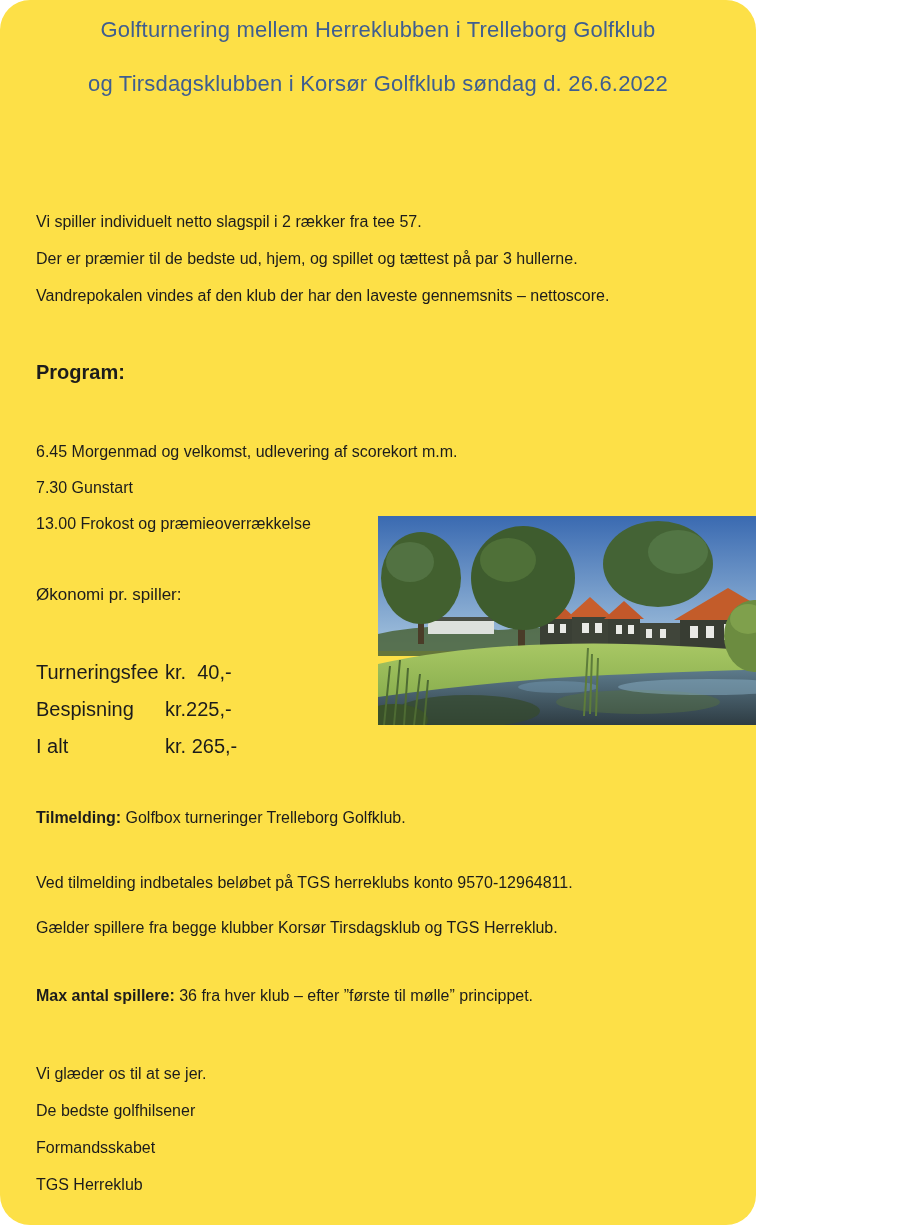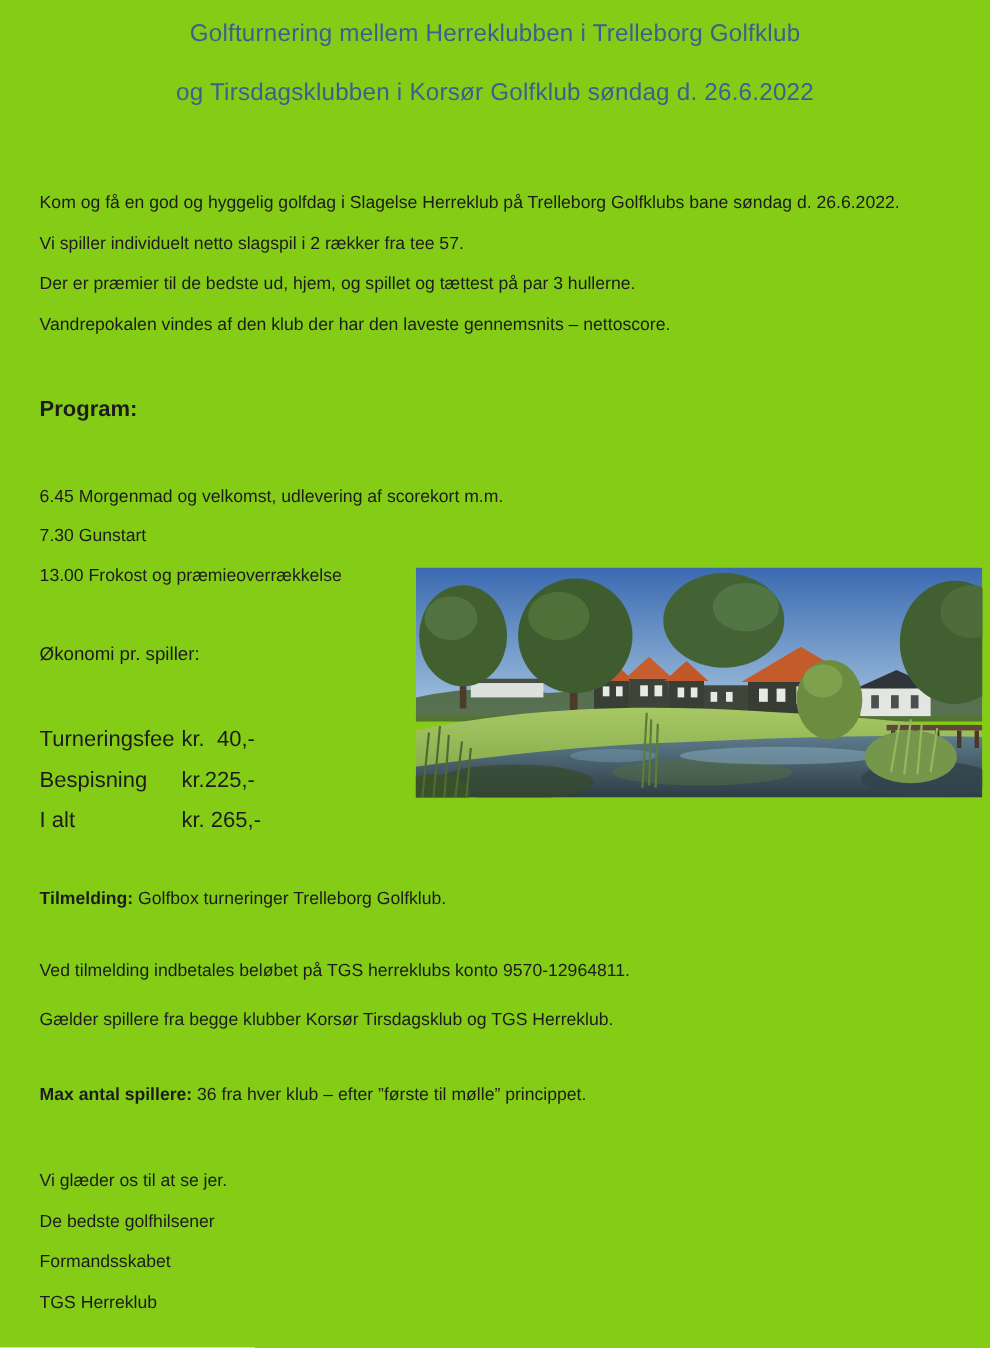--- a/index.html
+++ b/index.html
@@ -1,23 +1,24 @@
 <!DOCTYPE html>
 <html><head>
 <meta charset="utf-8">
 <style>
   html,body { margin:0; padding:0; background:#ffffff; }
   .page {
     position: relative;
-    width: 900px;
+    width: 756px;
     height: 1225px;
-    background: #84cc16;
+    background: #fde047;
     font-family: "Liberation Sans", sans-serif;
     color: #1c1c1c;
     overflow: hidden;
+    border-radius: 30px;
   }
   .abs { position: absolute; margin: 0; }
   .title-line {
     left: 36px; right: 36px;
     text-align: center;
     font-size: 22px;
     color: #3f5e90;
     letter-spacing: 0.2px;
   }
   .body-line { left: 36px; right: 20px; font-size: 16px; line-height: 1.2; }
@@ -34,21 +35,20 @@
   .photo-frame svg { display:block; width:100%; height:100%; }
 </style>
 </head>
 <body>
 
 <div class="page">
 
   <p class="abs title-line" style="top:17px">Golfturnering mellem Herreklubben i Trelleborg Golfklub</p>
   <p class="abs title-line" style="top:71px">og Tirsdagsklubben i Korsør Golfklub søndag d. 26.6.2022</p>
 
-  <p class="abs body-line" style="top:175px">Kom og få en god og hyggelig golfdag i Slagelse Herreklub på Trelleborg Golfklubs bane søndag d. 26.6.2022.</p>
   <p class="abs body-line" style="top:212px">Vi spiller individuelt netto slagspil i 2 rækker fra tee 57.</p>
   <p class="abs body-line" style="top:249px">Der er præmier til de bedste ud, hjem, og spillet og tættest på par 3 hullerne.</p>
   <p class="abs body-line" style="top:286px">Vandrepokalen vindes af den klub der har den laveste gennemsnits – nettoscore.</p>
 
   <h2 class="abs section-heading" style="top:361px">Program:</h2>
   <p class="abs body-line" style="top:442px">6.45 Morgenmad og velkomst, udlevering af scorekort m.m.</p>
   <p class="abs body-line" style="top:478px">7.30 Gunstart</p>
   <p class="abs body-line" style="top:514px">13.00 Frokost og præmieoverrækkelse</p>
 
   <p class="abs sub-heading" style="top:585px">Økonomi pr. spiller:</p>

